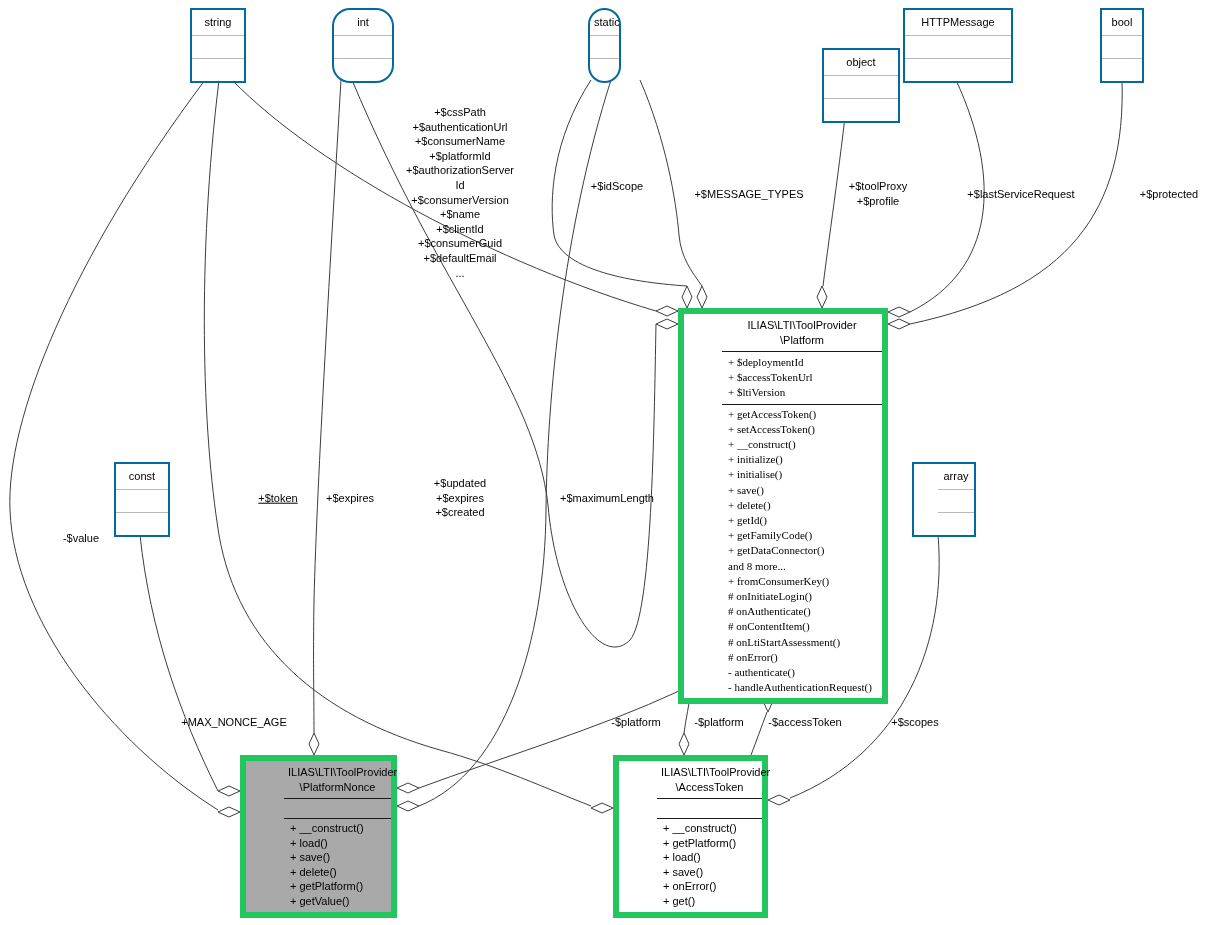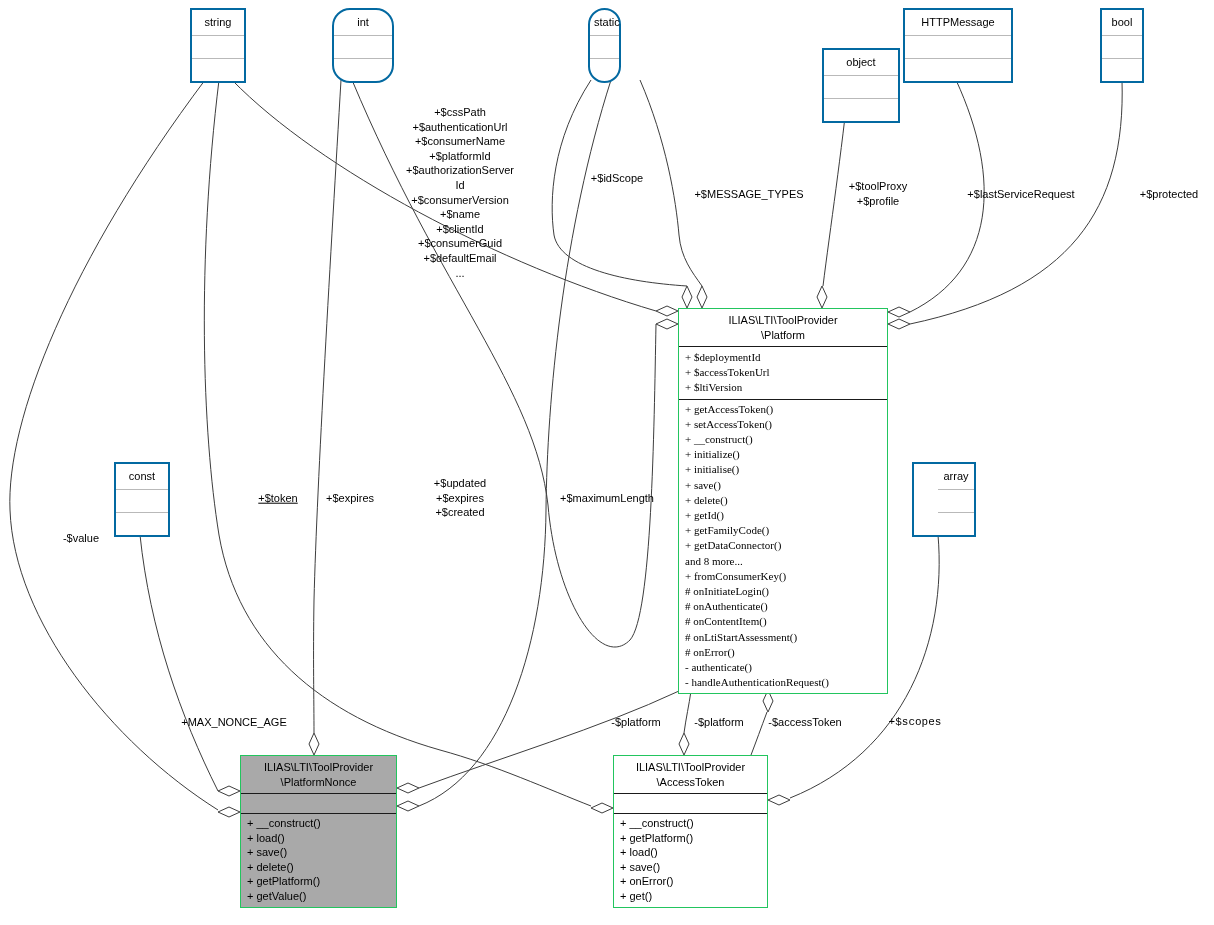--- a/index.html
+++ b/index.html
@@ -11,21 +11,21 @@
   svg.wires path.edge{fill:none;stroke:#3d3d3d;stroke-width:1;}
   svg.wires path.diamond{fill:#ffffff;stroke:#3d3d3d;stroke-width:1;}
 
   
   .tbox{position:absolute;border:2px solid #0369a1;background:#fff;box-sizing:border-box;}
   .tbox .t{height:25px;line-height:25px;text-align:center;border-bottom:1px solid #b9b9b9;white-space:nowrap;padding:0 4px;}
   .tbox .r{height:22px;}
   .tbox .r.first{border-bottom:1px solid #b9b9b9;}
 
   
-  .cbox{position:absolute;border:1px solid #22c55e;background:#fff;box-sizing:border-box;}
+  .cbox{position:absolute;border:6px solid #22c55e;background:#fff;box-sizing:border-box;padding-left:38px;}
   .cbox.gray{background:#a9a9a9;}
   .cbox .title{padding:4px 4px 3px 4px;text-align:center;line-height:15px;white-space:pre-line;border-bottom:1px solid #1a1a1a;}
   .cbox .attrs{padding:3px 6px;border-bottom:1px solid #1a1a1a;}
   .cbox .attrs.empty{height:19px;padding:0;}
   .cbox .members{padding:2px 6px 3px 6px;}
   .cbox .m{line-height:15.2px;white-space:nowrap;font-family:Liberation Serif, serif;}
   .cbox .m14{line-height:14.6px;white-space:nowrap;}
 
   
   .elabel{position:absolute;transform:translate(-50%,-50%);text-align:center;
@@ -195,32 +195,32 @@
 +$consumerName
 +$platformId
 +$authorizationServer
 Id
 +$consumerVersion
 +$name
 +$clientId
 +$consumerGuid
 +$defaultEmail
 ...</div>
-  <div class="elabel" style="left:617px;top:178px;">+$idScope</div>
+  <div class="elabel" style="left:617px;top:186px;">+$idScope</div>
   <div class="elabel" style="left:749px;top:194px;">+$MESSAGE_TYPES</div>
   <div class="elabel" style="left:878px;top:194px;">+$toolProxy
 +$profile</div>
   <div class="elabel" style="left:1021px;top:194px;">+$lastServiceRequest</div>
   <div class="elabel" style="left:1169px;top:194px;">+$protected</div>
   <div class="elabel" style="left:81px;top:498px;margin-top:40px;">-$value</div>
   <div class="elabel" style="left:278px;top:498px;text-decoration:underline;">+$token</div>
   <div class="elabel" style="left:350px;top:498px;">+$expires</div>
   <div class="elabel" style="left:460px;top:498px;">+$updated
 +$expires
 +$created</div>
   <div class="elabel" style="left:607px;top:498px;">+$maximumLength</div>
   <div class="elabel" style="left:234px;top:722px;">+MAX_NONCE_AGE</div>
   <div class="elabel" style="left:636px;top:722px;">-$platform</div>
   <div class="elabel" style="left:719px;top:722px;">-$platform</div>
   <div class="elabel" style="left:805px;top:722px;text-align:center;">-$accessToken</div>
-  <div class="elabel" style="left:915px;top:722px;font-family:Liberation Mono, monospace;">+$scopes</div>
+  <div class="elabel" style="left:915px;top:722px;">+$scopes</div>
 
 </div>
 
 </body></html>

